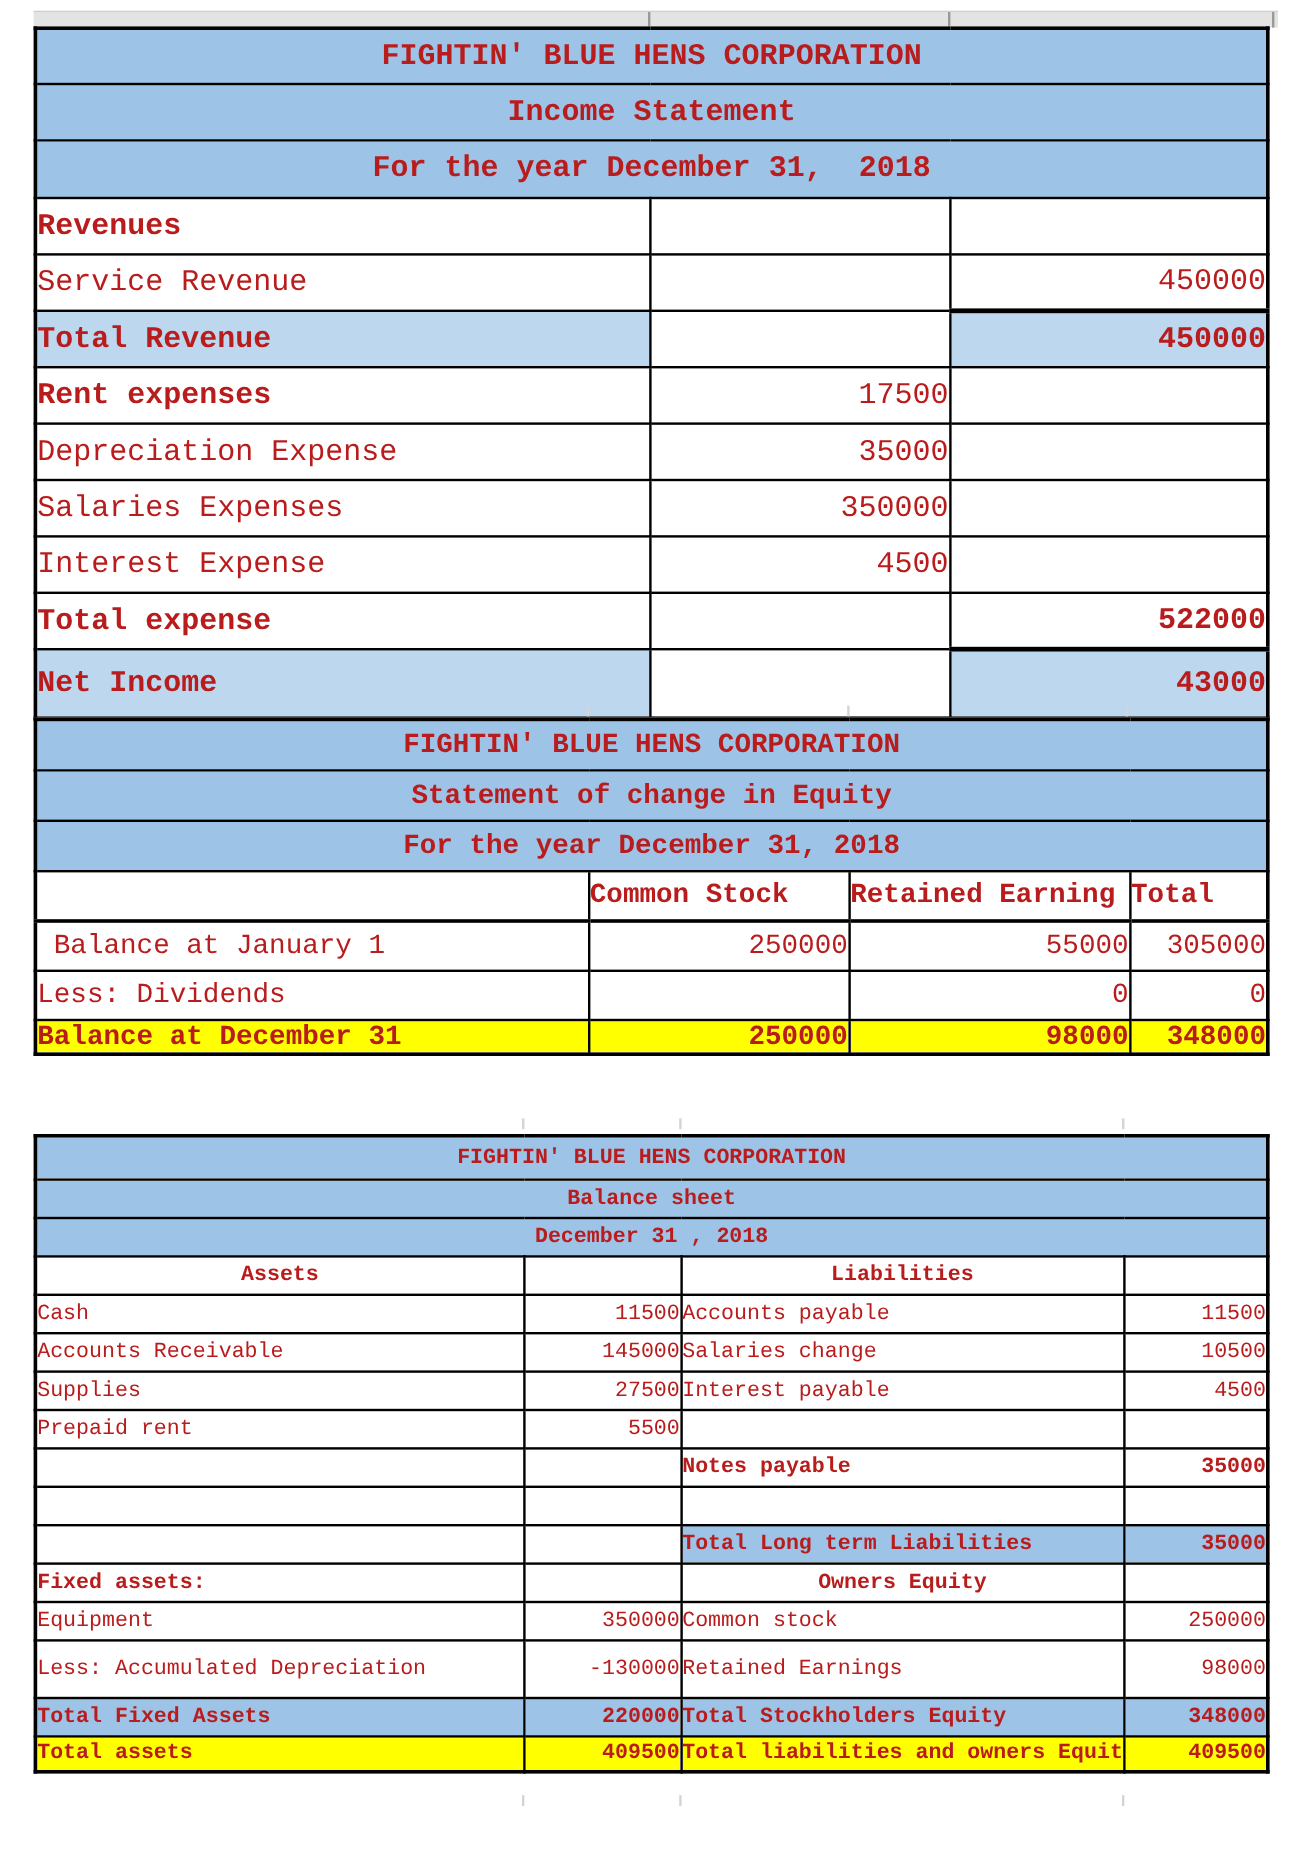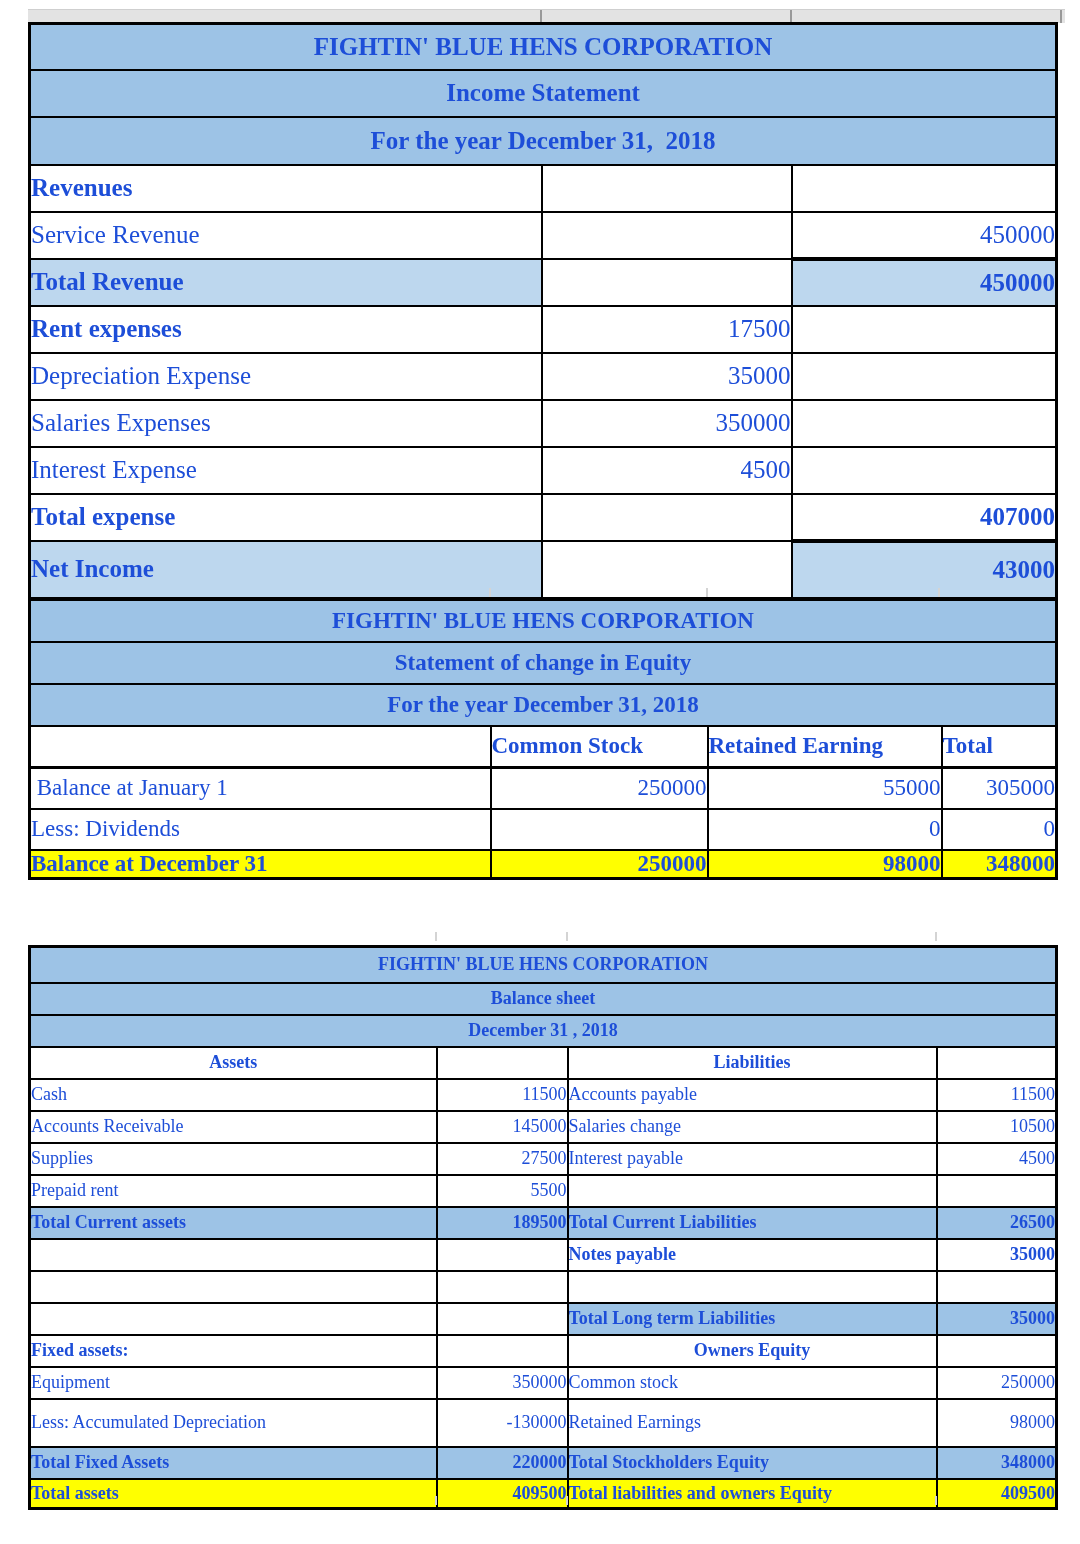--- a/index.html
+++ b/index.html
@@ -1,17 +1,17 @@
 <!DOCTYPE html>
 <html><head>
 <meta charset="utf-8">
 <style>
   html,body{margin:0;padding:0;background:#ffffff;}
   #screen{position:relative;width:1080px;height:1544px;background:#ffffff;overflow:hidden;
-          font-family:Liberation Serif, serif;color:#1d4ed8;}
+          font-family:Liberation Mono, monospace;color:#b91c1c;}
   table.t{border-collapse:collapse;table-layout:fixed;position:absolute;background:#fff;
           border:3px solid #000;}
   table.t td{border:2px solid #000;overflow:hidden;white-space:pre;padding:0;vertical-align:middle;}
   .is td{font-size:25px;}
   .es td{font-size:23px;}
   .bs td{font-size:18px;}
   .title{background:#9DC3E6;font-weight:bold;text-align:center;}
   .lt{background:#BDD7EE;}   
   .mb{background:#9DC3E6;}   
   .yl{background:#FFFF00;}   
@@ -84,21 +84,21 @@
       <td></td>
     </tr>
     <tr style="height:47px">
       <td class="lbl">Interest Expense</td>
       <td class="num">4500</td>
       <td></td>
     </tr>
     <tr style="height:47px">
       <td class="lbl b">Total expense</td>
       <td></td>
-      <td class="num b thickb">407000</td>
+      <td class="num b thickb">522000</td>
     </tr>
     <tr style="height:58px">
       <td class="lbl b lt">Net Income</td>
       <td></td>
       <td class="num b lt">43000</td>
     </tr>
   </tbody>
     </table>
 
   <div class="tick-faint" style="left:489px;top:588px;height:9px;"></div>
@@ -194,26 +194,20 @@
       <td class="lbl">Interest payable</td>
       <td class="num">4500</td>
     </tr>
     <tr style="height:32px">
       <td class="lbl">Prepaid rent</td>
       <td class="num">5500</td>
       <td></td>
       <td></td>
     </tr>
     <tr style="height:32px">
-      <td class="lbl b mb">Total Current assets</td>
-      <td class="num b mb">189500</td>
-      <td class="lbl b mb">Total Current Liabilities</td>
-      <td class="num b mb">26500</td>
-    </tr>
-    <tr style="height:32px">
       <td></td>
       <td></td>
       <td class="lbl b">Notes payable</td>
       <td class="num b">35000</td>
     </tr>
     <tr style="height:32px">
       <td></td>
       <td></td>
       <td></td>
       <td></td>

